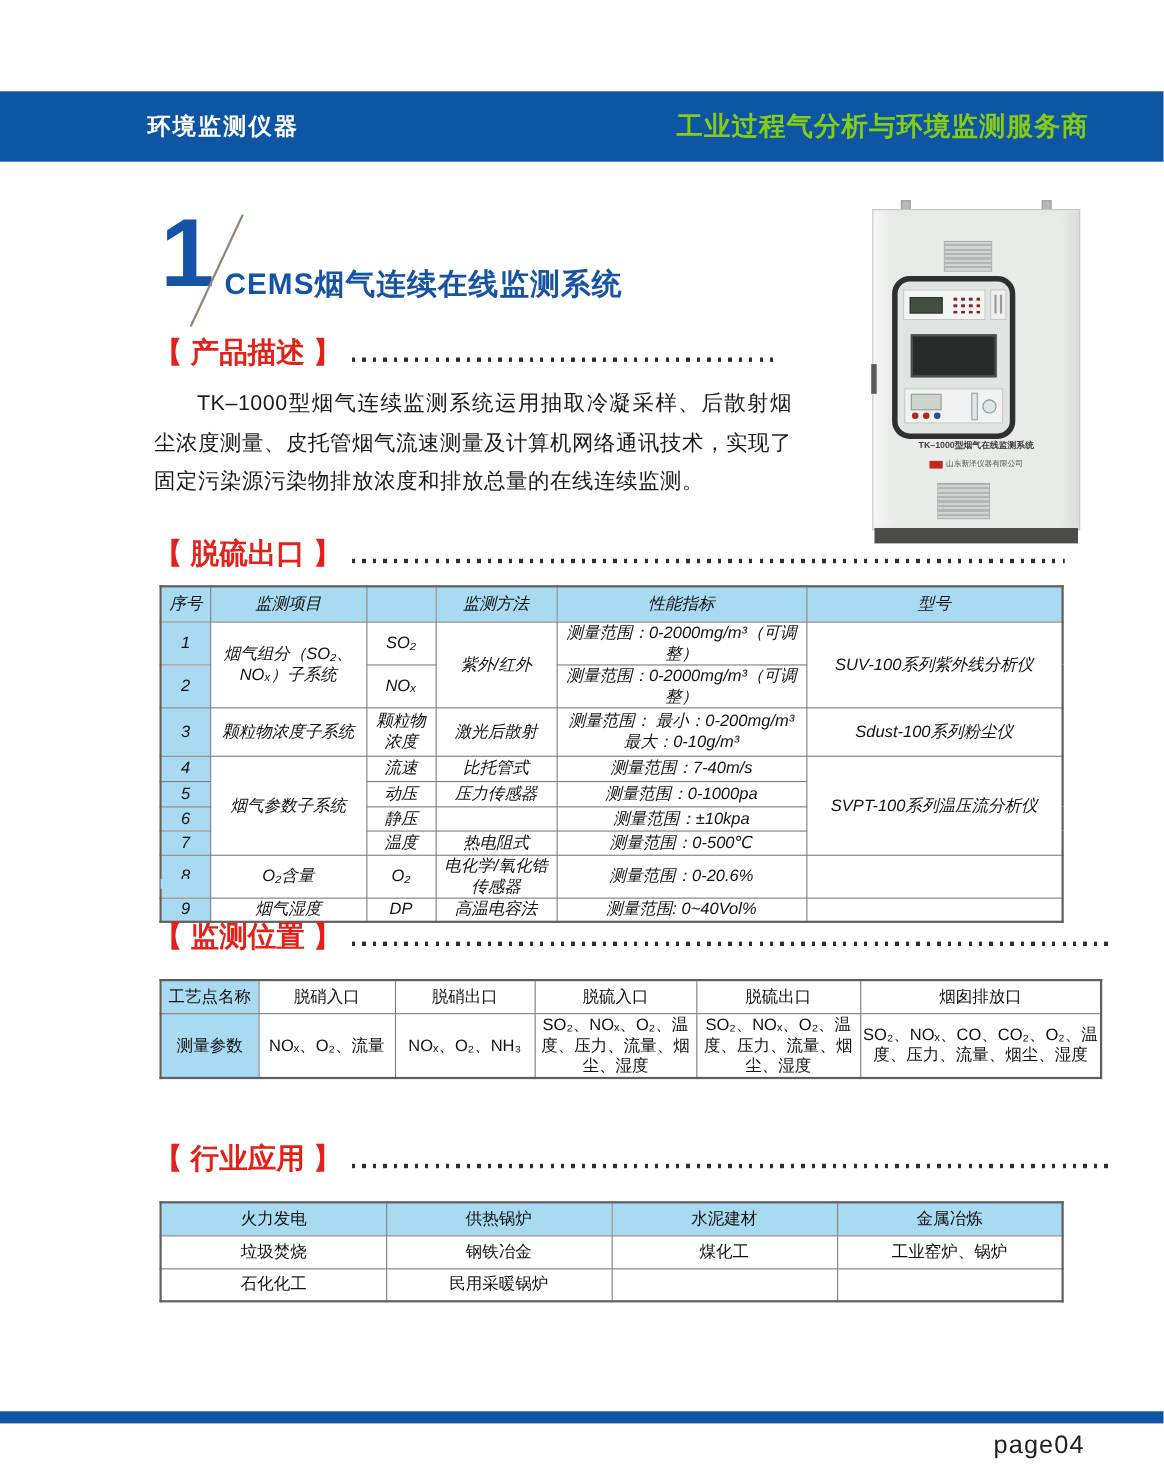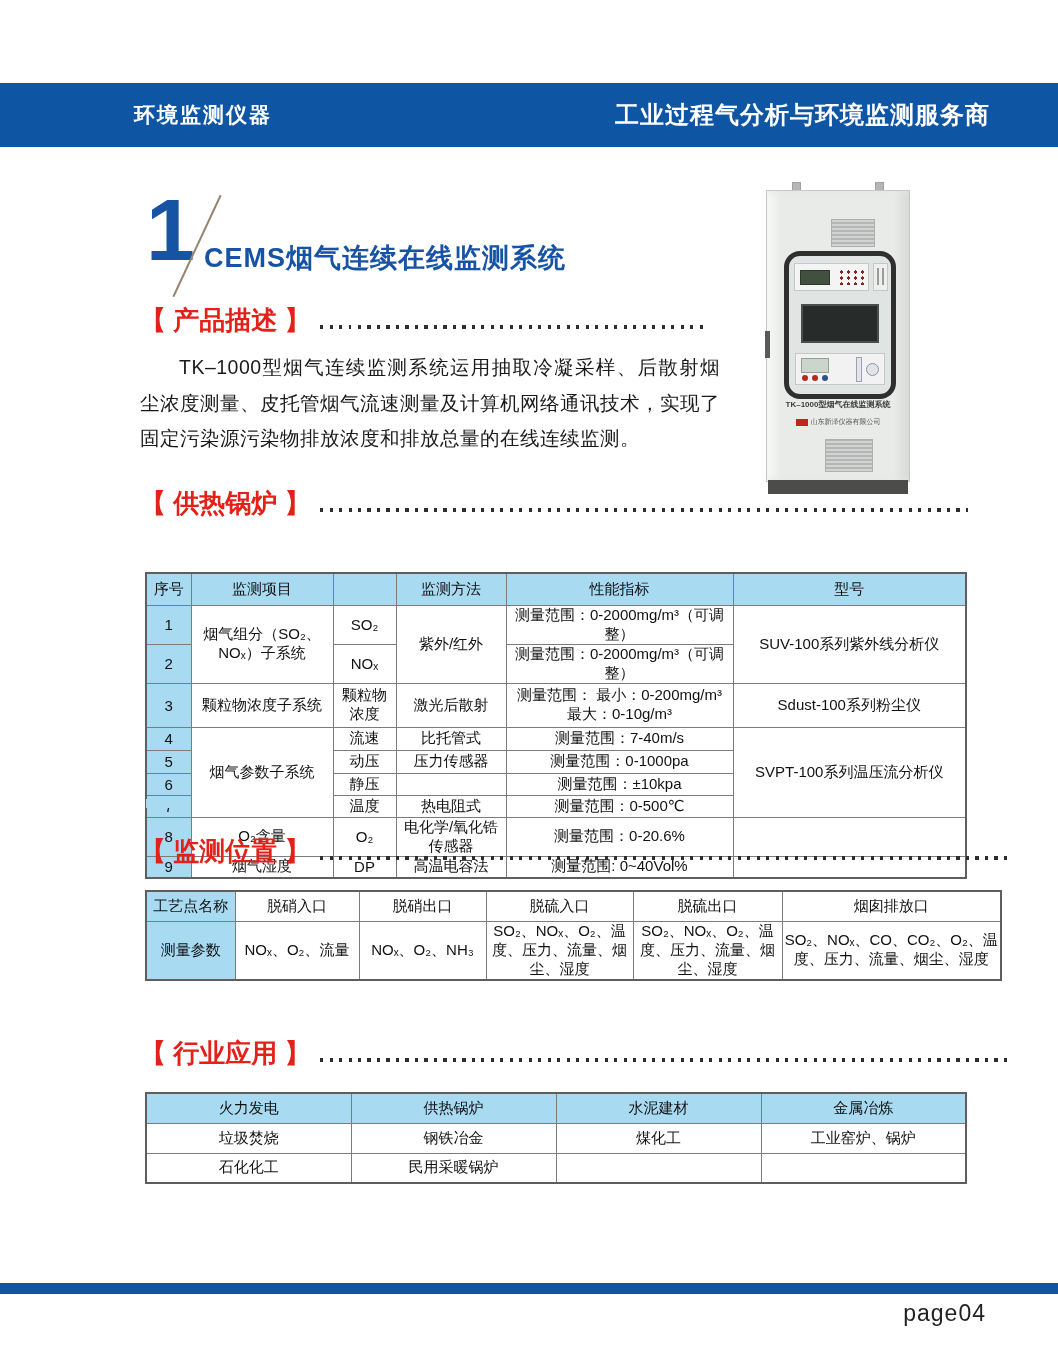--- a/index.html
+++ b/index.html
@@ -3,21 +3,21 @@
 <meta charset="utf-8">
 <style>
   html,body { margin:0; padding:0; background:#fff; }
   body { font-family: "Liberation Sans", "DejaVu Sans", sans-serif; }
   .page { position:relative; width:1058px; height:1346px; background:#fff; overflow:hidden; }
 
   
   .topbar { position:absolute; left:0; top:83px; width:1058px; height:64px; background:#0e55a4;
             display:flex; align-items:center; justify-content:space-between; }
   .topbar .lt { margin-left:134px; color:#fff; font-size:21px; font-weight:bold; letter-spacing:2px; }
-  .topbar .rt { margin-right:68px; color:#ffffff; font-size:24px; font-weight:bold; letter-spacing:1px; }
+  .topbar .rt { margin-right:68px; color:#84cc16; font-size:24px; font-weight:bold; letter-spacing:1px; }
 
   
   .hero-num { position:absolute; left:146px; top:186px; font-size:88px; line-height:1; font-weight:bold; color:#1653a4; }
   .hero-slash { position:absolute; left:196px; top:190px; width:2px; height:112px; background:#97846f; transform:rotate(25deg); }
   .hero-title { position:absolute; left:204px; top:240px; font-size:27px; font-weight:bold; color:#1653a4; letter-spacing:1px; }
 
   
   .sect { position:absolute; display:flex; align-items:center; }
   .sect .lbl { color:#e32119; font-size:26px; font-weight:bold; white-space:nowrap; }
   .sect .dots { flex:1; height:4px; margin-left:10px; margin-top:12px;
@@ -25,21 +25,21 @@
   .s-desc { left:140px; top:303px; width:563px; }
   .s-tech { left:140px; top:486px; width:828px; }
   .s-pos  { left:140px; top:834px; width:868px; }
   .s-ind  { left:140px; top:1036px; width:868px; }
 
   
   .desc-p { position:absolute; left:140px; top:350px; width:580px; font-size:19.5px; line-height:35.5px;
             color:#1a1a1a; text-align:justify; text-indent:2em; letter-spacing:0.5px; }
 
   
-  .cabinet { position:absolute; left:766px; top:182px; width:144px; height:312px; }
+  .cabinet { position:absolute; left:793px; top:182px; width:189px; height:312px; }
   .cab-lug { position:absolute; top:0; width:7px; height:13px; background:#b5b7b6; border:1px solid #9fa1a0; }
   .cab-body { position:absolute; top:8px; left:0; right:0; height:290px; background:#e9ebe9; border:1px solid #c6c8c7;
               box-shadow: inset -8px 0 10px rgba(0,0,0,0.07), inset 8px 0 10px rgba(255,255,255,0.6); }
   .cab-base { position:absolute; bottom:0; left:2px; right:2px; height:14px; background:#4c4c4a; }
   .cab-topvent { position:absolute; left:64px; top:28px; width:42px; height:26px; border:1px solid #aeb0af;
                  background:repeating-linear-gradient(0deg,#d2d4d3 0 2px,#b4b6b5 2px 4px); }
   .cab-window { position:absolute; left:17px; top:60px; width:102px; height:138px; background:#e0e4e3;
                 border:5px solid #2f2f2f; border-radius:16px; }
   .cab-inst1 { position:absolute; left:5px; right:22px; top:7px; height:26px; background:#f3f4f3; border:1px solid #c6c8c7; }
   .cab-lcd1 { position:absolute; left:5px; top:6px; width:28px; height:13px; background:#41503f; border:1px solid #2c382b; }
@@ -59,21 +59,21 @@
   .cab-botvent { position:absolute; left:58px; top:248px; width:46px; height:31px; border:1px solid #aeb0af;
                  background:repeating-linear-gradient(0deg,#d2d4d3 0 2px,#b4b6b5 2px 4px); }
   .cab-handle { position:absolute; left:-2px; top:140px; width:5px; height:27px; background:#5a5a58; }
 
   
   table.t { position:absolute; border-collapse:collapse; table-layout:fixed; background:#fff; }
   table.t th, table.t td { border:1px solid #7c7c7c; text-align:center; vertical-align:middle;
                            padding:0 2px; font-weight:normal; color:#111; font-size:15px; overflow:hidden; }
   table.t { border:2px solid #5e5e5e; }
   .blue { background:#a8daf2; }
-  .tech { left:145px; top:572px; width:820px; }
+  .tech { left:145px; top:532px; width:820px;font-style:italic; }
   .pos  { left:145px; top:890px; width:855px; }
   .ind  { left:145px; top:1092px; width:820px; }
   .hd th { font-size:16px; }
   .pf { font-size:14px; }
   .sm { font-size:12.5px; }
   .pre { white-space:pre-line; }
   .ind td, .ind th { font-size:16px; }
   .pos td { font-size:15px; }
   .tech-sliver { position:absolute; left:146px; top:799px; width:44px; height:9px; background:#a8daf2; }
 
@@ -127,21 +127,21 @@
         </div>
       </div>
       <div class="cab-label">TK–1000型烟气在线监测系统</div>
       <div class="cab-company"><span class="cab-logo"></span><span>山东新泽仪器有限公司</span></div>
       <div class="cab-botvent"></div>
     </div>
     <div class="cab-base"></div>
   </div>
 
   <div class="sect s-tech">
-    <span class="lbl">【 供热锅炉 】</span>
+    <span class="lbl">【 脱硫出口 】</span>
     <span class="dots"></span>
   </div>
 
   <table class="t tech">
     <colgroup>
         <col style="width:45px">
         <col style="width:142px">
         <col style="width:63px">
         <col style="width:110px">
         <col style="width:227px">

